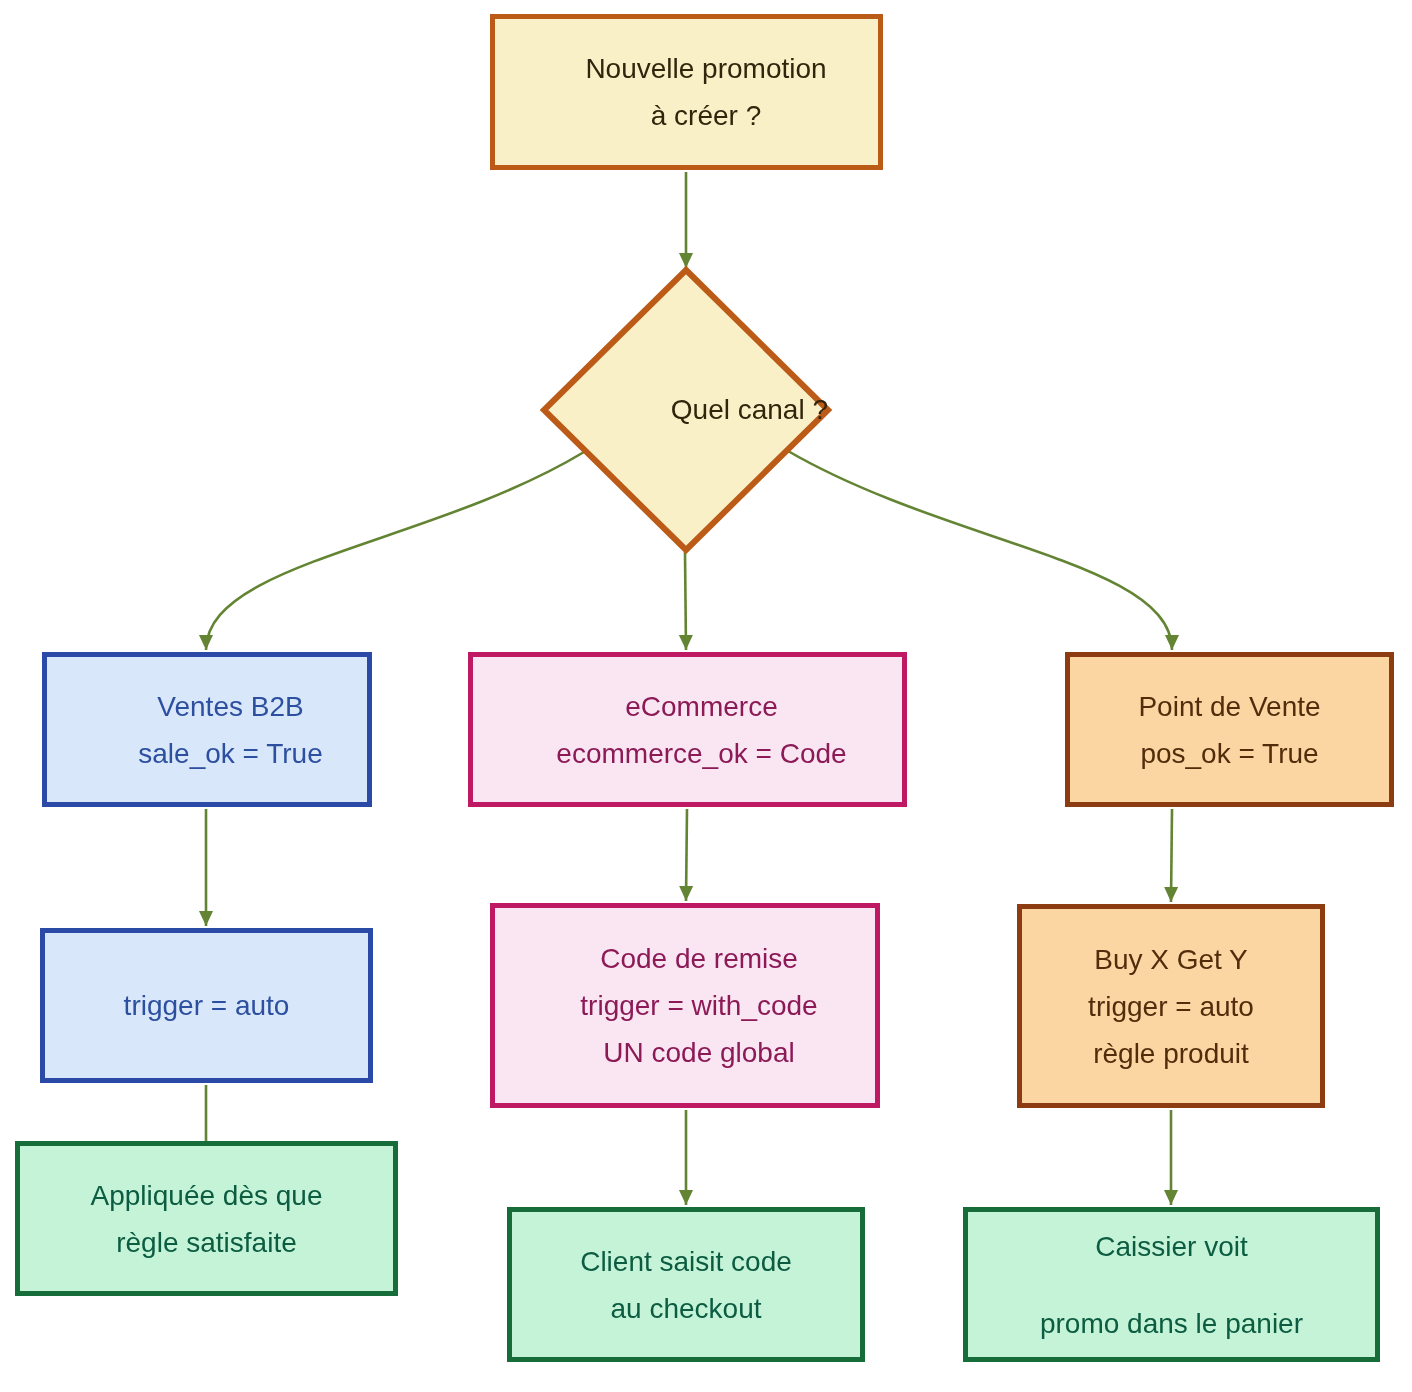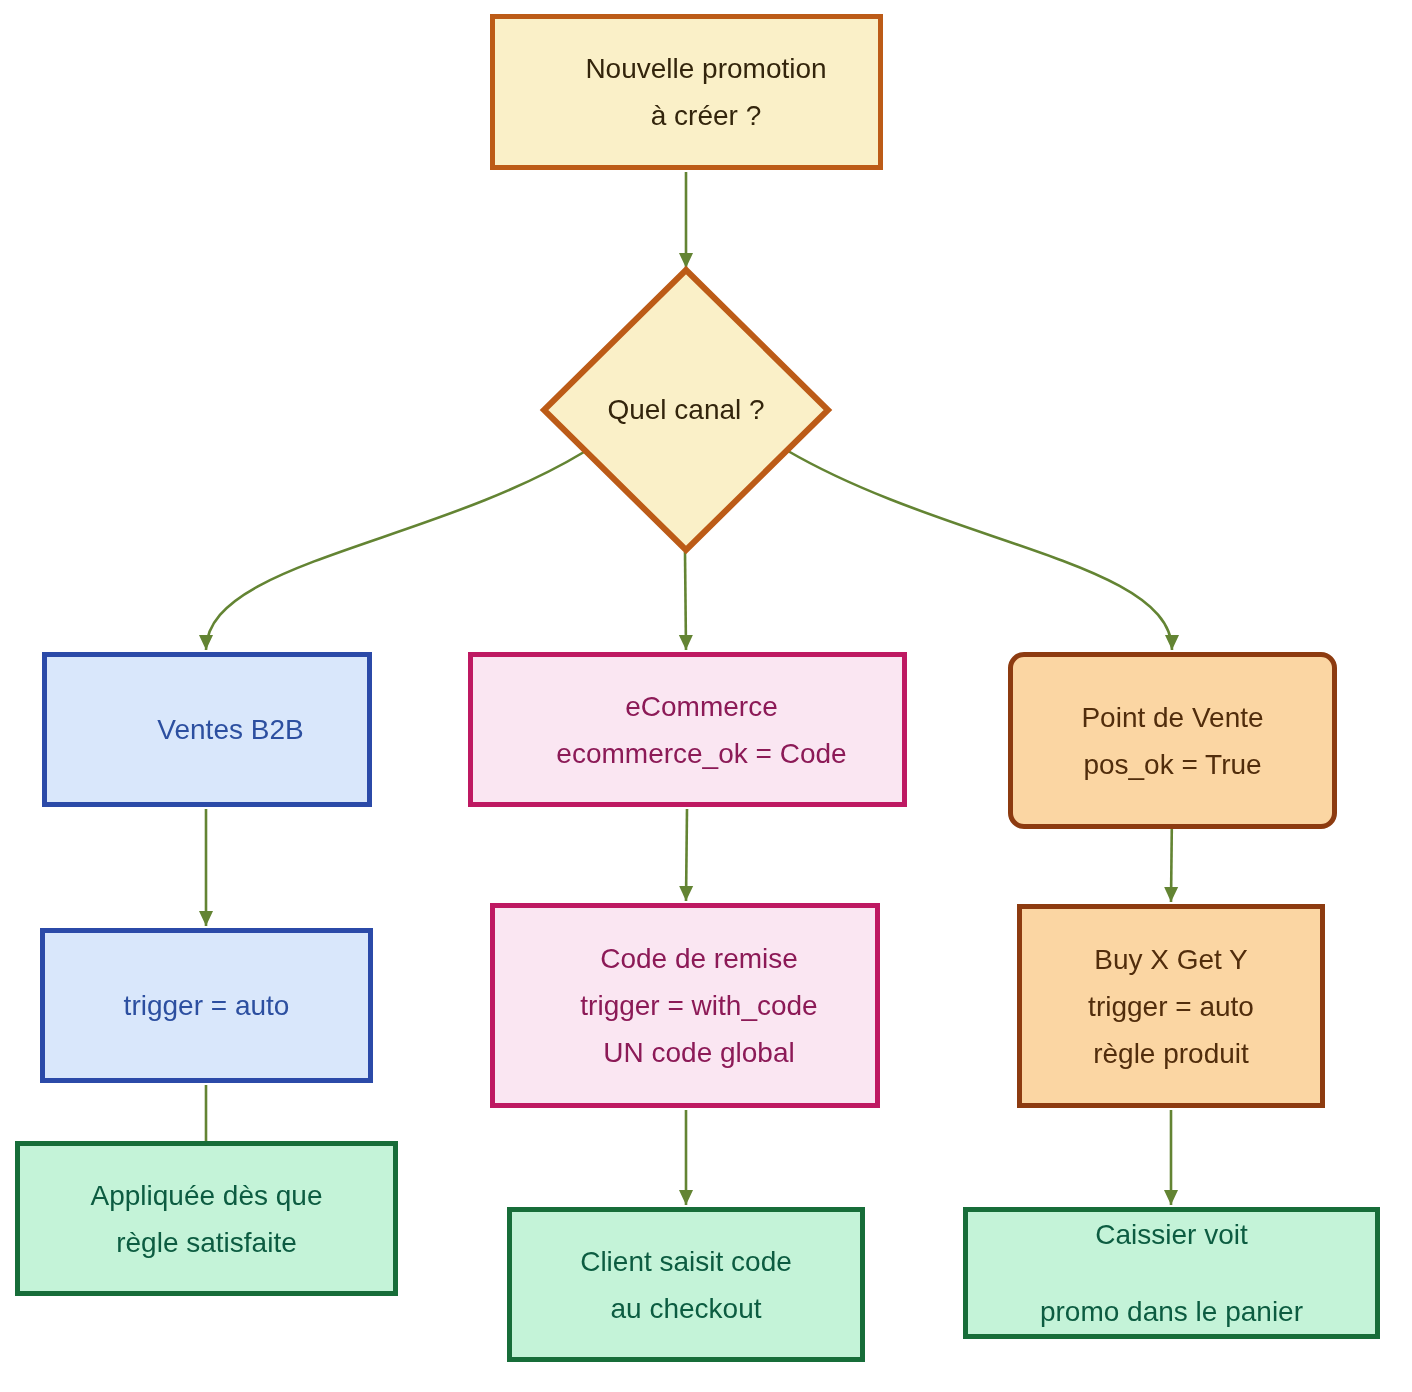--- a/index.html
+++ b/index.html
@@ -77,21 +77,21 @@
     color: var(--green-text, #0C5C41);
   }
   .diamond-label {
     position: absolute;
     left: 544px;
     top: 270px;
     width: 284px;
     height: 280px;
     display: flex;
     align-items: center;
-    justify-content: center;
+    justify-content: flex-end;
     font-size: 28px;
     color: var(--yellow-text, #33250C);
     pointer-events: none;
   }
 </style>
 </head>
 <body>
 
 <div class="canvas">
 
@@ -118,28 +118,29 @@
     <div class="line">Nouvelle promotion</div>
     <div class="line">à créer ?</div>
   </div>
 
   <div class="diamond-label">
     <span class="line">Quel canal ?</span>
   </div>
 
   <div class="box blue" style="left:42px; top:652px; width:330px; height:155px;padding-left:47px;">
     <div class="line">Ventes B2B</div>
+    <div class="line">sale_ok = True</div>
   </div>
 
   <div class="box pink" style="left:468px; top:652px; width:439px; height:155px;">
     <div class="line">eCommerce</div>
     <div class="line">ecommerce_ok = Code</div>
   </div>
 
-  <div class="box orange" style="left:1008px; top:652px; width:329px; height:177px;border-radius:16px;">
+  <div class="box orange" style="left:1065px; top:652px; width:329px; height:155px;">
     <div class="line">Point de Vente</div>
     <div class="line">pos_ok = True</div>
   </div>
 
   <div class="box blue" style="left:40px; top:928px; width:333px; height:155px;">
     <div class="line">trigger = auto</div>
   </div>
 
   <div class="box pink" style="left:490px; top:903px; width:390px; height:205px;">
     <div class="line">Code de remise</div>
@@ -156,18 +157,18 @@
   <div class="box green" style="left:15px; top:1141px; width:383px; height:155px;">
     <div class="line">Appliquée dès que</div>
     <div class="line">règle satisfaite</div>
   </div>
 
   <div class="box green" style="left:507px; top:1207px; width:358px; height:155px;">
     <div class="line">Client saisit code</div>
     <div class="line">au checkout</div>
   </div>
 
-  <div class="box green" style="left:963px; top:1207px; width:417px; height:132px;gap:30px;">
+  <div class="box green" style="left:963px; top:1207px; width:417px; height:155px;gap:30px;">
     <div class="line">Caissier voit</div>
     <div class="line">promo dans le panier</div>
   </div>
 
 </div>
 
 </body></html>

